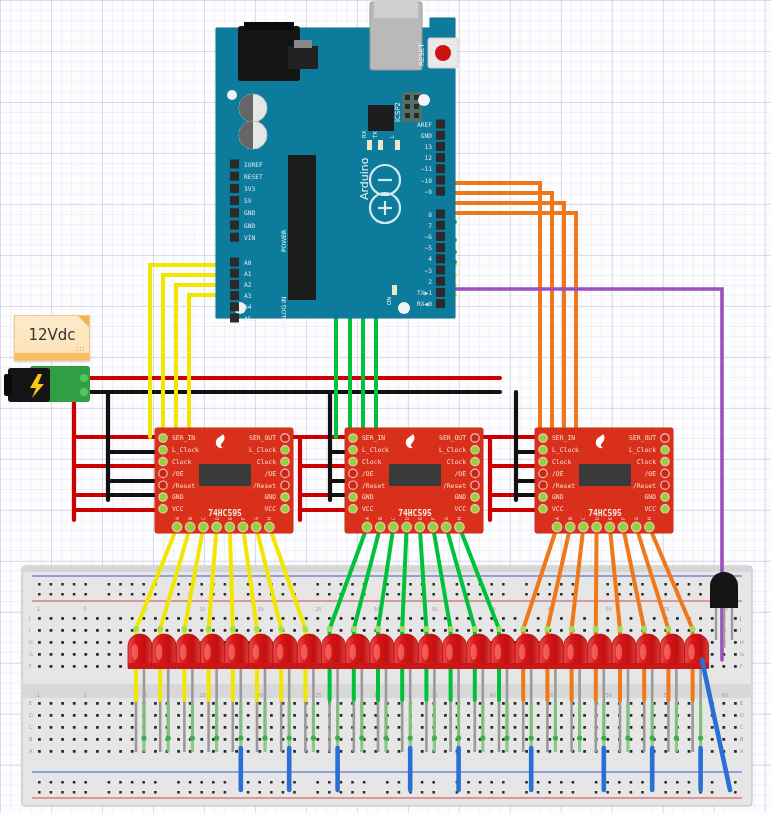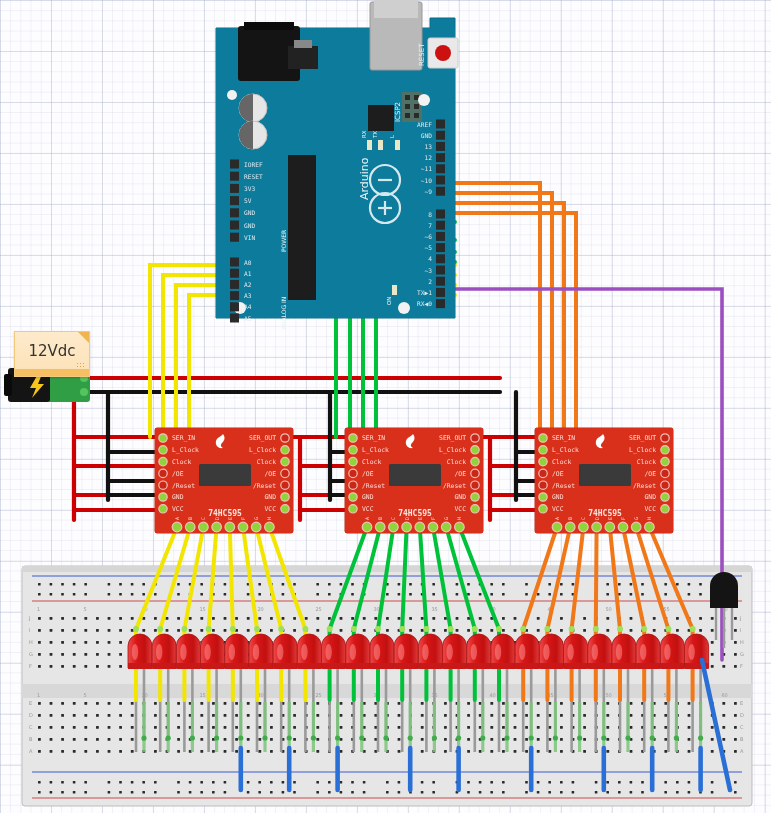--- a/index.html
+++ b/index.html
@@ -30,21 +30,21 @@
   .srlbl{font-family:"DejaVu Sans Mono",monospace;font-size:6.4px;fill:#ffd9d2;}
   .srlbl-r{font-family:"DejaVu Sans Mono",monospace;font-size:6.4px;fill:#ffd9d2;text-anchor:end;}
   .chiplbl{font-family:"DejaVu Sans Mono",monospace;font-size:8px;fill:#ffe3dc;text-anchor:middle;font-weight:bold;}
   .qlbl{font-family:"DejaVu Sans Mono",monospace;font-size:5px;fill:#ffd9d2;}
   .bbnum{font-family:"DejaVu Sans",sans-serif;font-size:5px;fill:#9a9a9a;}
   .bblet{font-family:"DejaVu Sans",sans-serif;font-size:5px;fill:#9a9a9a;}
   .ardtxt{font-family:"DejaVu Sans",sans-serif;font-size:7px;fill:#eaf4f7;}
 
   
   .note{
-    position:absolute;left:14px;top:331px;width:74px;height:44px;
+    position:absolute;left:14px;top:315px;width:74px;height:44px;
     background:#d946ef;border:1px solid #f3c97f;
     box-shadow:0 1px 2px rgba(0,0,0,.18);
   }
   .note-body{
     position:absolute;left:0;top:0;right:0;bottom:7px;
     background:linear-gradient(180deg,#fdeacb 0%,#fde3ba 100%);
     display:flex;align-items:center;justify-content:center;
   }
   .note-txt{font-size:15px;color:#333;font-family:"DejaVu Sans",sans-serif;}
   .note-bar{position:absolute;left:0;right:0;bottom:0;height:7px;background:#f5bf62;}

